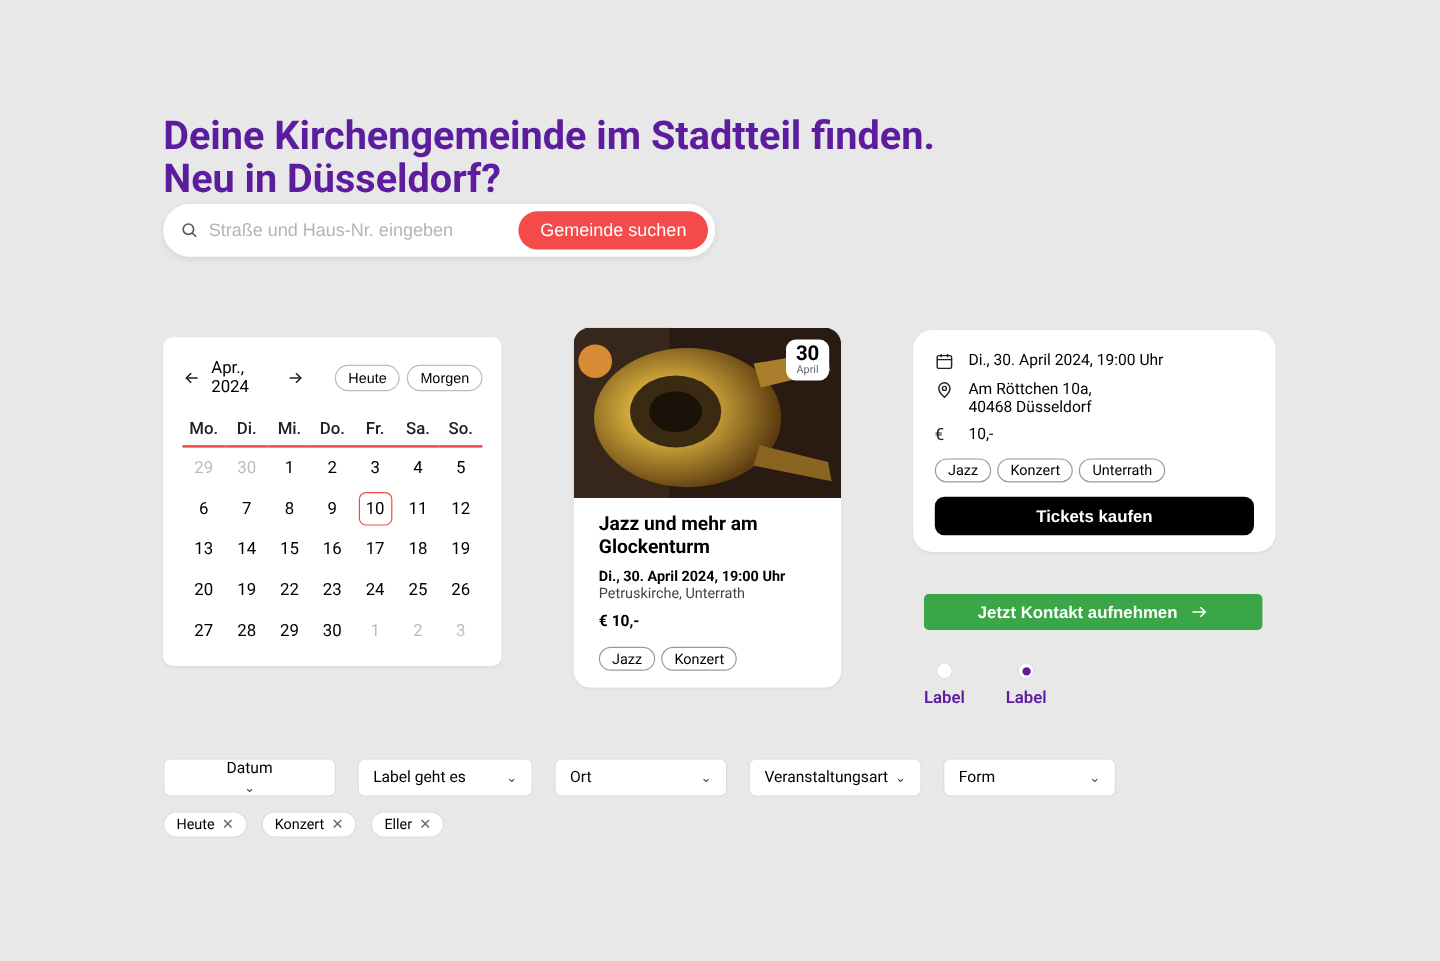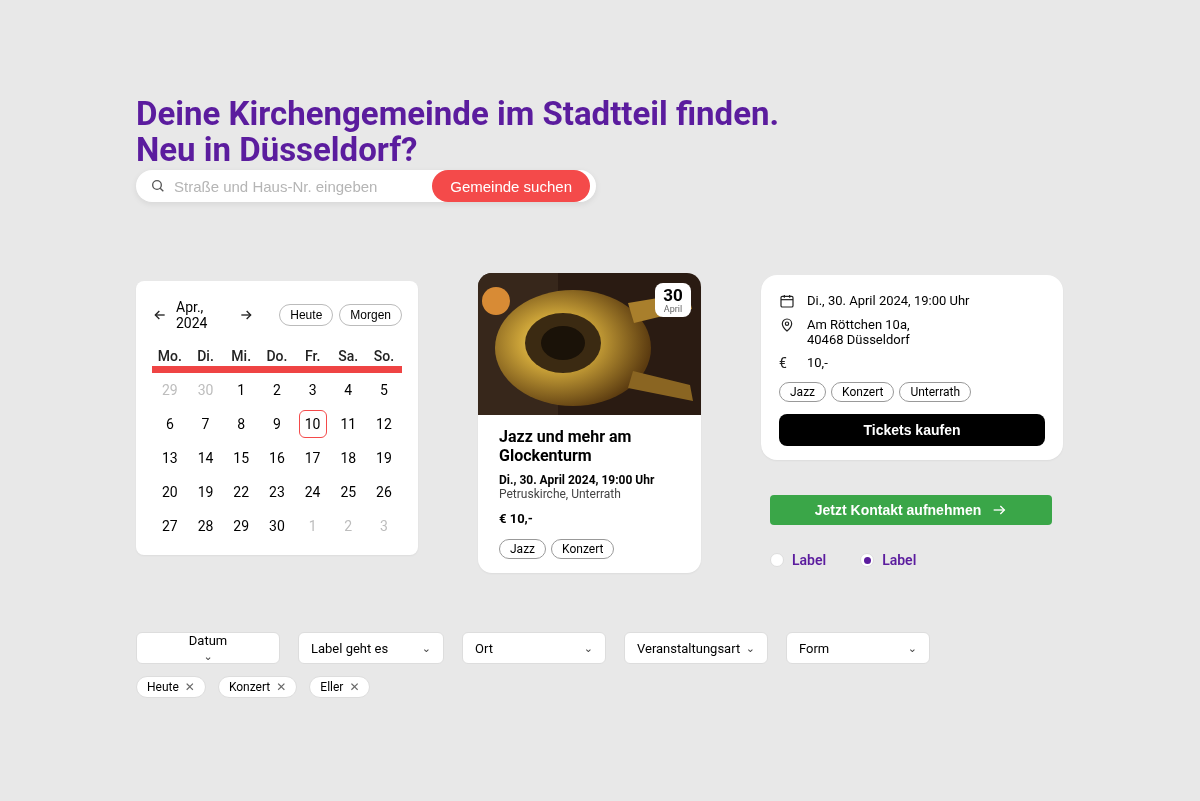--- a/index.html
+++ b/index.html
@@ -18,21 +18,21 @@
     font-size: 33px;
     font-weight: 700;
     line-height: 1.1;
     color: #5b1c9e;
   }
   .search-bar {
     position: absolute;
     left: 136px;
     top: 170px;
     width: 460px;
-    height: 32px;
+    height: 44px;
     background: #fff;
     border-radius: 22px;
     display: flex;
     align-items: center;
     padding: 0 6px 0 14px;
     box-shadow: 0 2px 6px rgba(0,0,0,0.08);
   }
   .search-bar .icon { color: #555; margin-right: 8px; }
   .search-bar input {
     border: none; outline: none; flex: 1 1 auto;
@@ -70,21 +70,21 @@
     border: 1px solid #bbb; background: #fff; border-radius: 14px;
     font-size: 12px; padding: 3px 10px; cursor: pointer;
   }
   .cal-grid { width: 100%; }
   .cal-row { display: flex; }
   .cal-cell {
     flex: 0 0 14.28%; text-align: center; height: 34px;
     display:flex; align-items:center; justify-content:center;
     font-size: 14px;
   }
-  .cal-head .cal-cell { font-weight: 500; color: #222; border-bottom: 7px solid #ef4444; height: 28px;}
+  .cal-head .cal-cell { font-weight: 500; color: #222; border-bottom: 2px solid #ef4444; height: 28px;}
   .cal-dim { color: #bdbdbd; }
   .cal-today {
     border: 1.5px solid #f44a4a; border-radius: 6px; width: 28px; height: 28px;
     display:flex; align-items:center; justify-content:center;
   }
 
   
   .event-card {
     position: absolute;
     left: 478px;
@@ -136,21 +136,21 @@
   
   .contact-btn {
     position: absolute; left: 770px; top: 495px; width: 282px; height: 30px;
     background: #3aa648; color: #fff; border: none; border-radius: 4px;
     display:flex; align-items:center; justify-content:center; gap: 10px;
     font-size: 14px; font-weight: 600; cursor: pointer;
   }
 
   
   .radios { position: absolute; left: 770px; top: 552px; display:flex; gap: 34px; align-items:center; }
-  .radio { display:flex; align-items:center; gap: 8px; font-size: 14px; color: #5b1c9e; font-weight:600;}
+  .radio { display:flex; align-items:center; gap: 8px; font-size: 14px; color: #5b1c9e; font-weight:600;flex-direction:column;}
   .dot { width: 14px; height: 14px; border-radius: 50%; background:#fff; border:1px solid #ddd; display:inline-flex; align-items:center; justify-content:center;}
   .dot.sel::after { content:""; width:7px; height:7px; border-radius:50%; background:#5b1c9e; }
 
   
   .filters {
     position: absolute; left: 136px; top: 632px; display:flex; gap: 18px;
   }
   .select {
     background:#fff; border:1px solid #ddd; border-radius:6px; height:32px;
     display:flex; align-items:center; justify-content:space-between;

